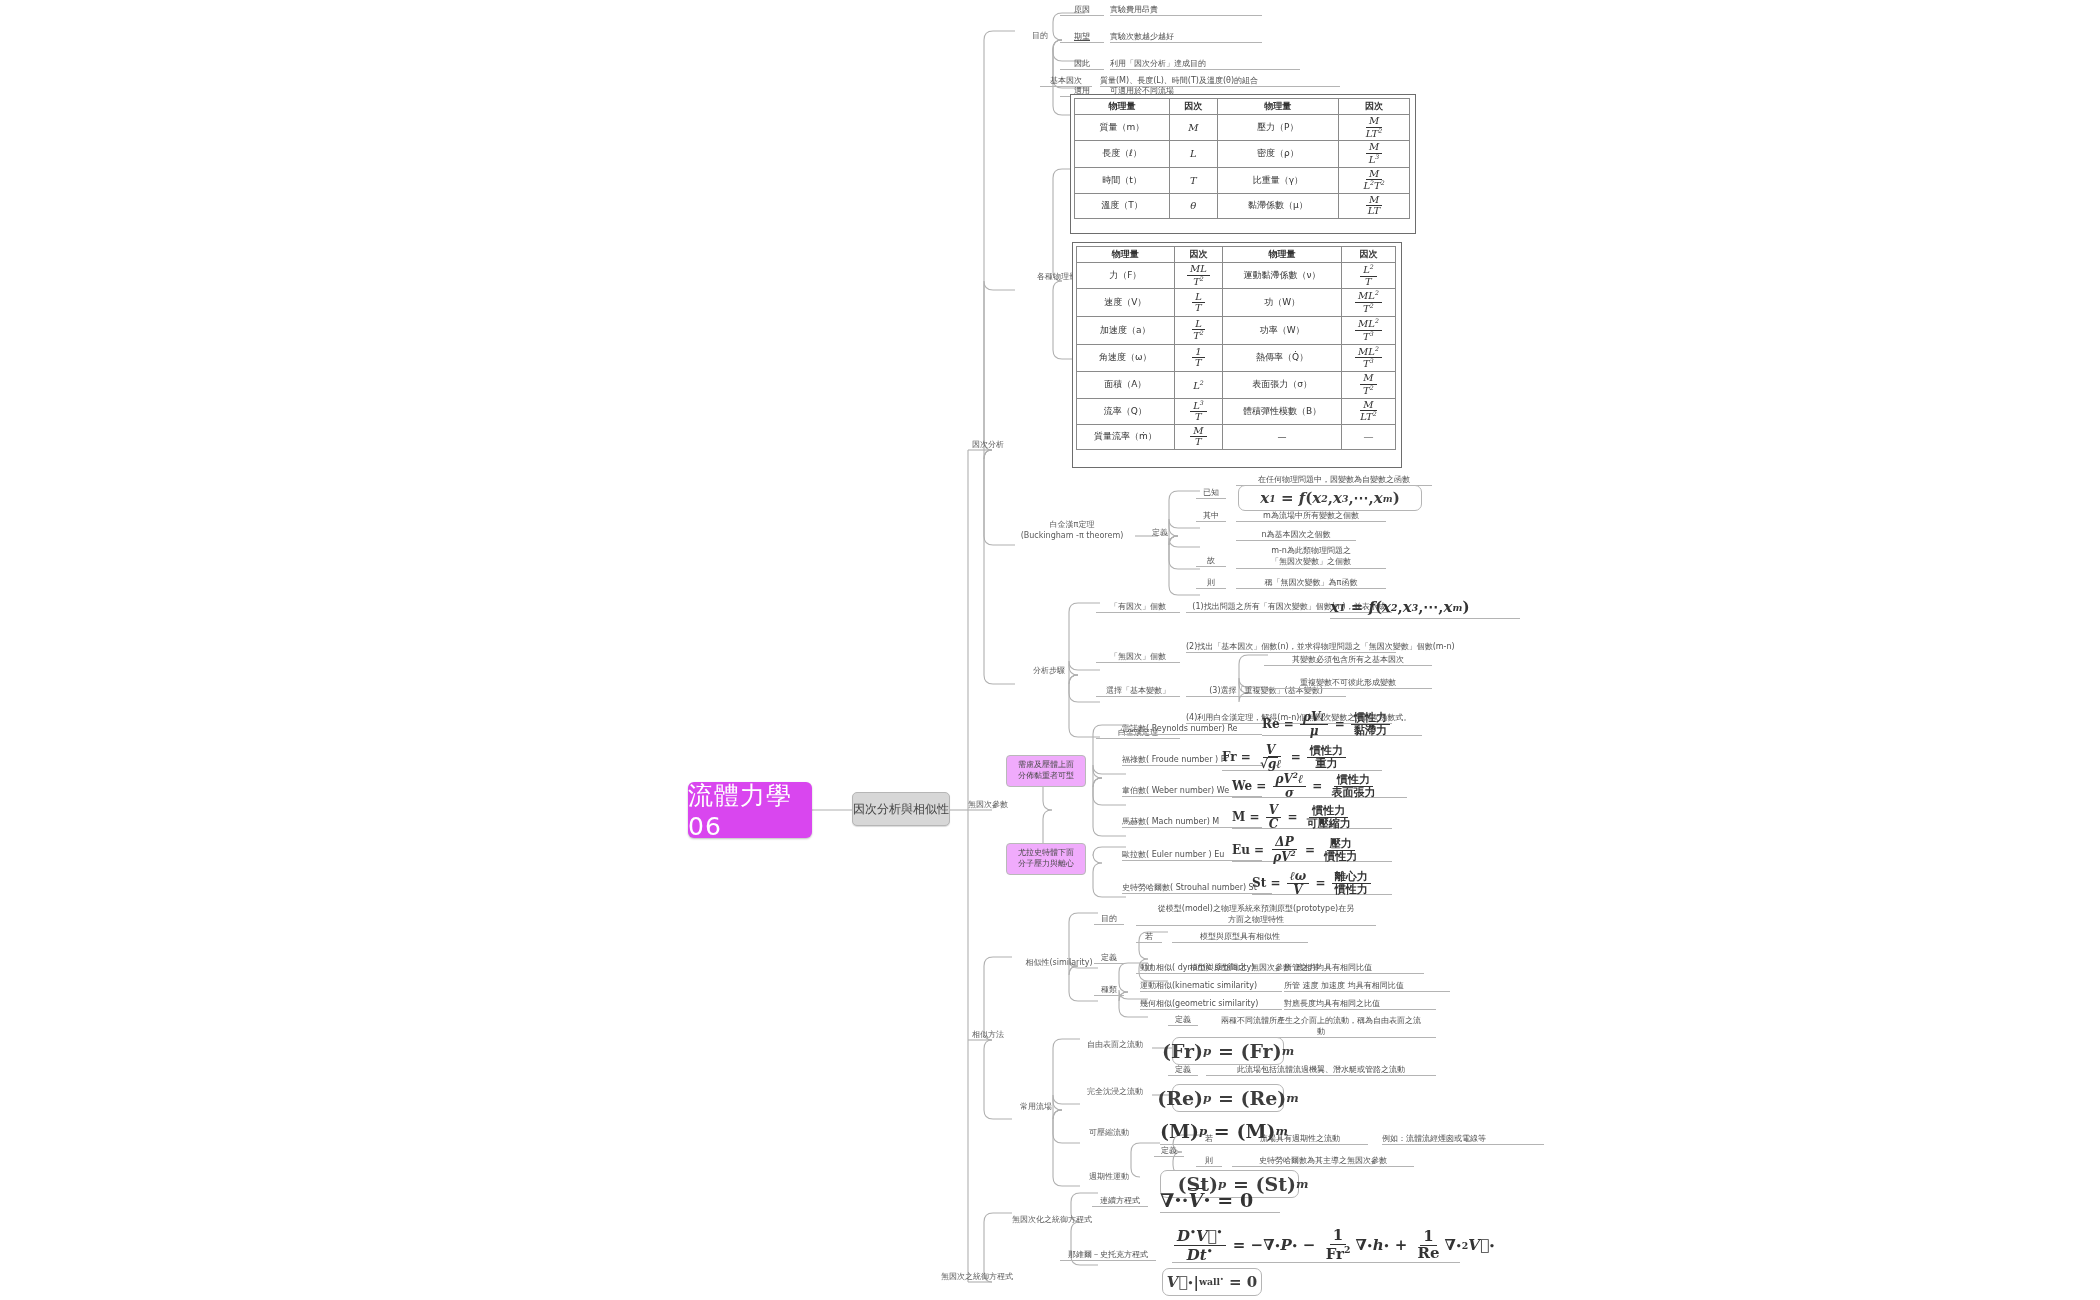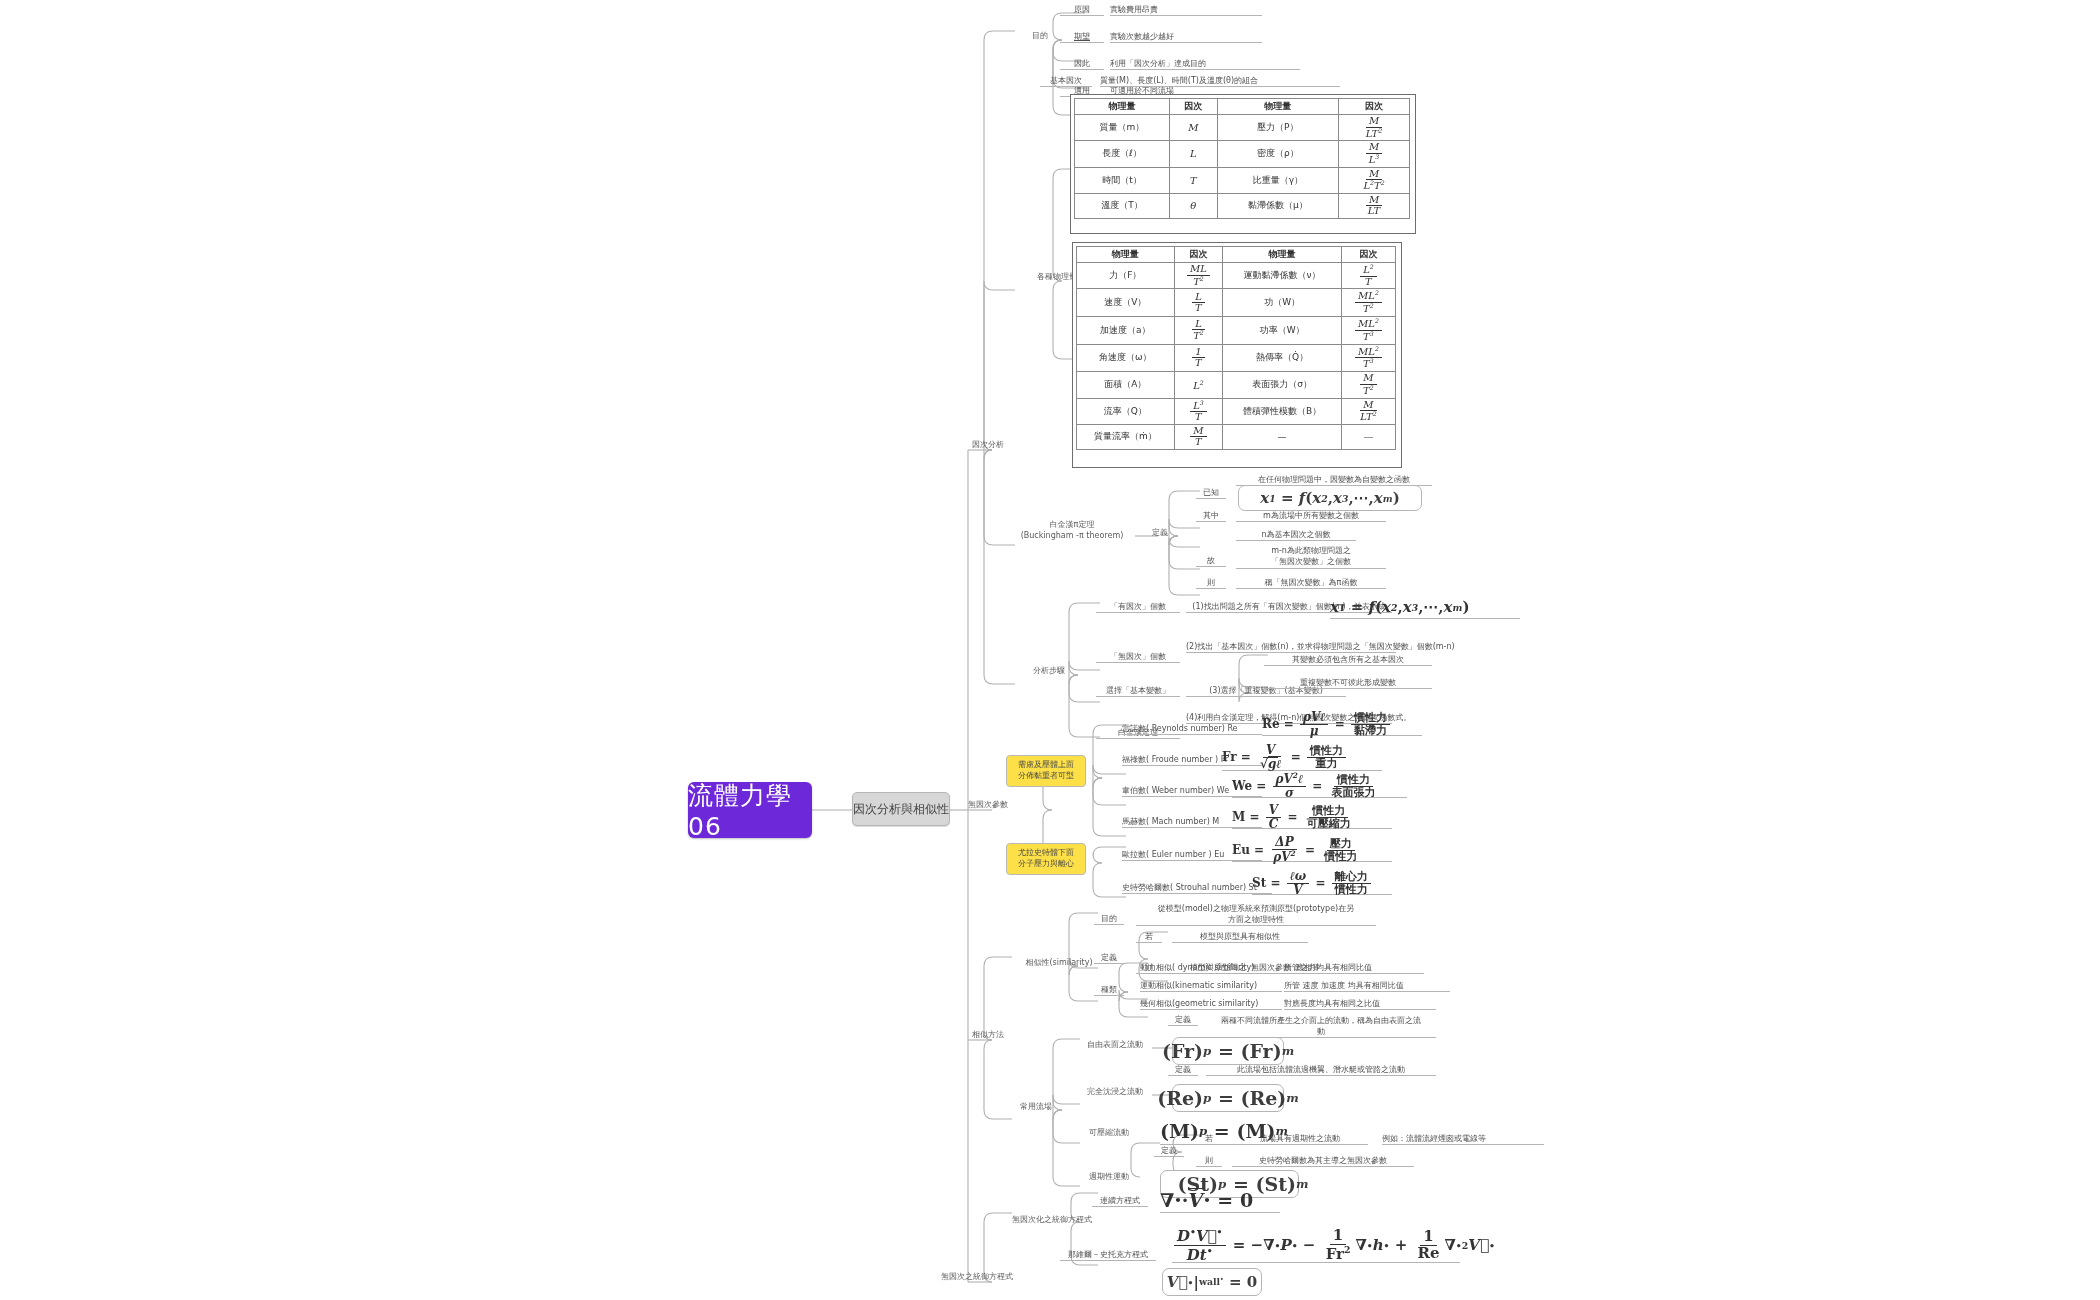--- a/index.html
+++ b/index.html
@@ -12,37 +12,37 @@
     position:relative;
   }
   #canvas{position:absolute;left:0;top:0;width:2100px;height:1300px;}
   svg.links{position:absolute;left:0;top:0;width:2100px;height:1300px;pointer-events:none;}
 
   .node{position:absolute;box-sizing:border-box;}
   .txt{position:absolute;box-sizing:border-box;white-space:pre;line-height:1.25;color:#4a4a4a;}
 
   
   .root{
-    background:#6d28d9;color:#ffffff;
+    background:#d946ef;color:#ffffff;
     border-radius:6px;
     display:flex;align-items:center;justify-content:center;
     font-size:25px;letter-spacing:1px;
     box-shadow:0 1px 2px rgba(0,0,0,.25);
   }
   
   .lvl1{
     background:#d7d7d7;color:#444;
     border:1px solid #b6b6b6;border-radius:5px;
     display:flex;align-items:center;justify-content:center;
     font-size:12px;
     box-shadow:0 1px 1px rgba(0,0,0,.15);
   }
   
   .grpbox{
-    background:#fde047;color:#4a4a4a;
+    background:#f0abfc;color:#4a4a4a;
     border:1px solid #b9b9b9;border-radius:4px;
     display:flex;align-items:center;justify-content:center;
     text-align:center;font-size:8px;line-height:1.35;
     padding:2px 3px;
   }
   
   .leaf{font-size:8px;color:#4f4f4f;}
   .leaf.u{border-bottom:1px solid #b4b4b4;}
   .keylab{font-size:8px;color:#5a5a5a;}
   .ctr{text-align:center;}

